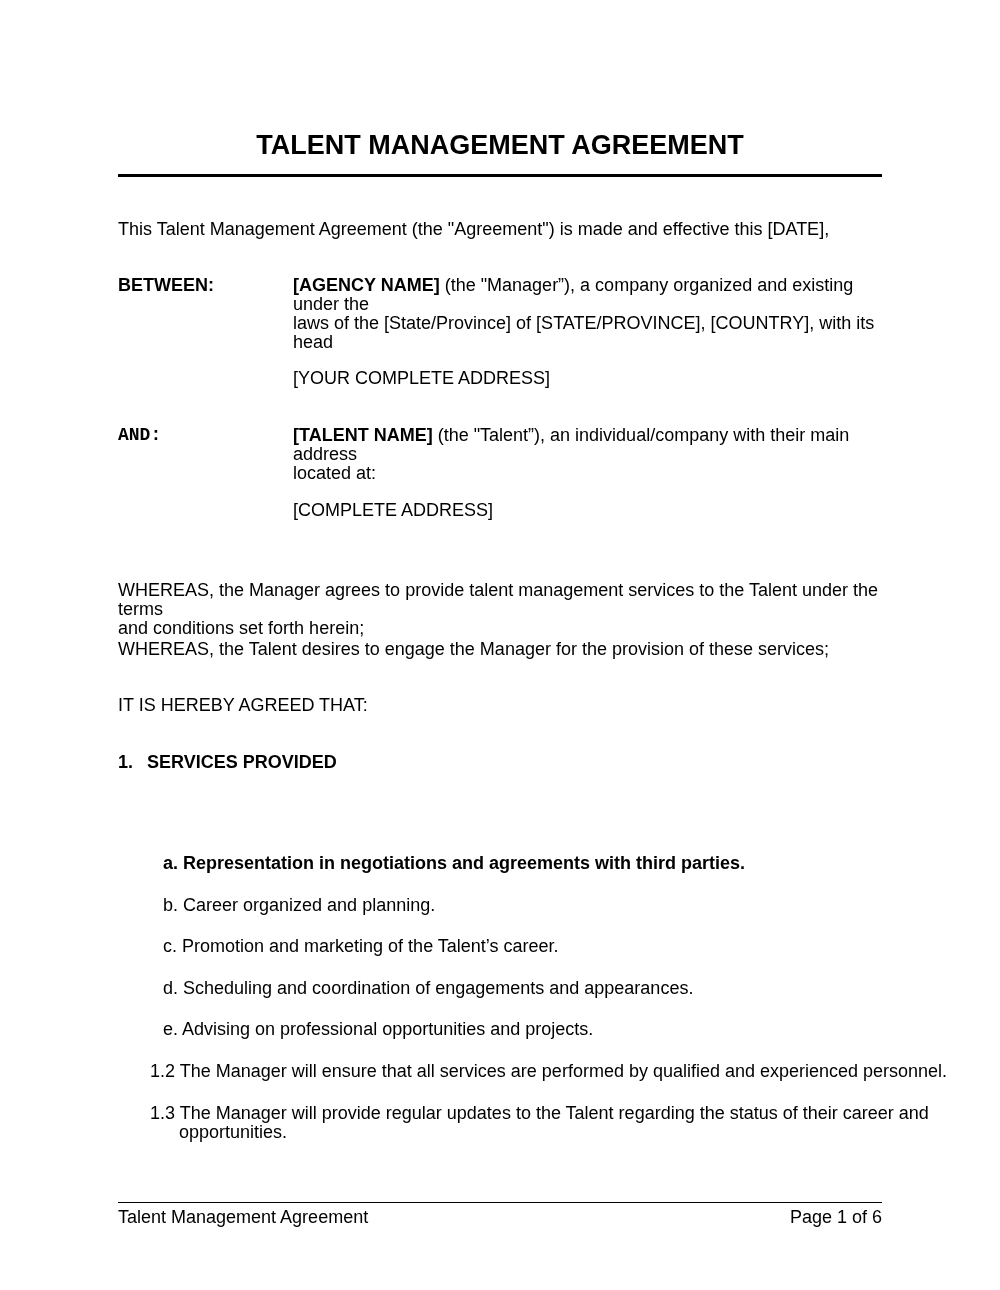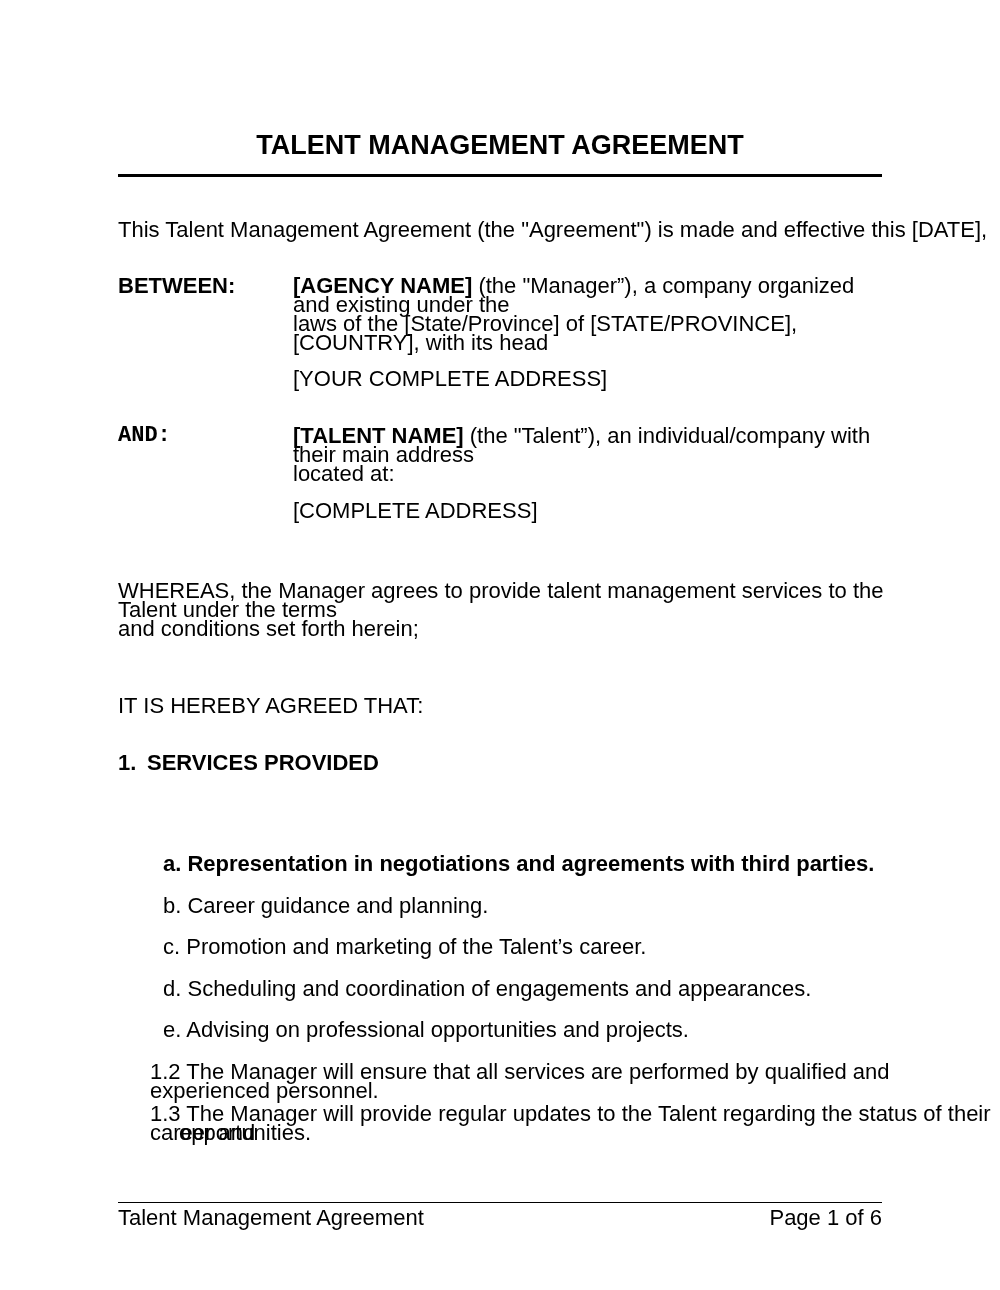--- a/index.html
+++ b/index.html
@@ -3,21 +3,21 @@
   <meta charset="utf-8">
   <style>
     html, body { margin: 0; padding: 0; background: #ffffff; }
     body { width: 1000px; height: 1290px; position: relative; overflow: hidden;
            font-family: "Liberation Sans", sans-serif; color: #000; }
     .page { position: absolute; left: 0; top: 0; width: 1000px; height: 1290px; margin-top: 16px; }
     .title { position: absolute; left: 118px; width: 764px; top: 114px; text-align: center;
              font-size: 27px; font-weight: bold; letter-spacing: 0; }
     .title-rule { position: absolute; left: 118px; width: 764px; top: 158px; height: 0;
                   border-top: 3px solid #000; }
-    .p { position: absolute; font-size: 22px; line-height: 19px; }
+    .p { position: absolute; font-size: 18px; line-height: 19px; }
     .b { font-weight: bold; }
     .footer-rule { position: absolute; left: 118px; width: 764px; top: 1186px; border-top: 1.5px solid #000; }
   </style>
 </head>
 <body>
 
 <div class="page">
 
   <div class="title">TALENT MANAGEMENT AGREEMENT</div>
   <div class="title-rule"></div>
@@ -35,28 +35,29 @@
   <div class="p" style="left:293px; top:410px; width:600px;">
     <div><span class="b">[TALENT NAME]</span><span> (the "Talent”), an individual/company with their main address</span></div>
     <div>located at:</div>
   </div>
   <div class="p" style="left:293px; top:485px;">[COMPLETE ADDRESS]</div>
 
   <div class="p" style="left:118px; top:565px; width:780px;">
     <div>WHEREAS, the Manager agrees to provide talent management services to the Talent under the terms</div>
     <div>and conditions set forth herein;</div>
   </div>
+  <div class="p" style="left:118px; top:624px;">WHEREAS, the Talent desires to engage the Manager for the provision of these services;</div>
 
   <div class="p" style="left:118px; top:680px;">IT IS HEREBY AGREED THAT:</div>
 
   <div class="p b" style="left:118px; top:737px;">1.</div>
   <div class="p b" style="left:147px; top:737px;">SERVICES PROVIDED</div>
 
   <div class="p" style="left:163px; top:838px;font-weight:bold;">a. Representation in negotiations and agreements with third parties.</div>
-  <div class="p" style="left:163px; top:880px;">b. Career guidance and planning.</div>
+  <div class="p" style="left:163px; top:880px;">b. Career organized and planning.</div>
   <div class="p" style="left:163px; top:963px;">d. Scheduling and coordination of engagements and appearances.</div>
   <div class="p" style="left:163px; top:921px;">c. Promotion and marketing of the Talent’s career.</div>
   <div class="p" style="left:163px; top:1004px;">e. Advising on professional opportunities and projects.</div>
 
   <div class="p" style="left:150px; top:1046px;">1.2 The Manager will ensure that all services are performed by qualified and experienced personnel.</div>
 
   <div class="p" style="left:150px; top:1088px;">1.3 The Manager will provide regular updates to the Talent regarding the status of their career and</div>
   <div class="p" style="left:179px; top:1107px;">opportunities.</div>
 
   <div class="footer-rule"></div>

